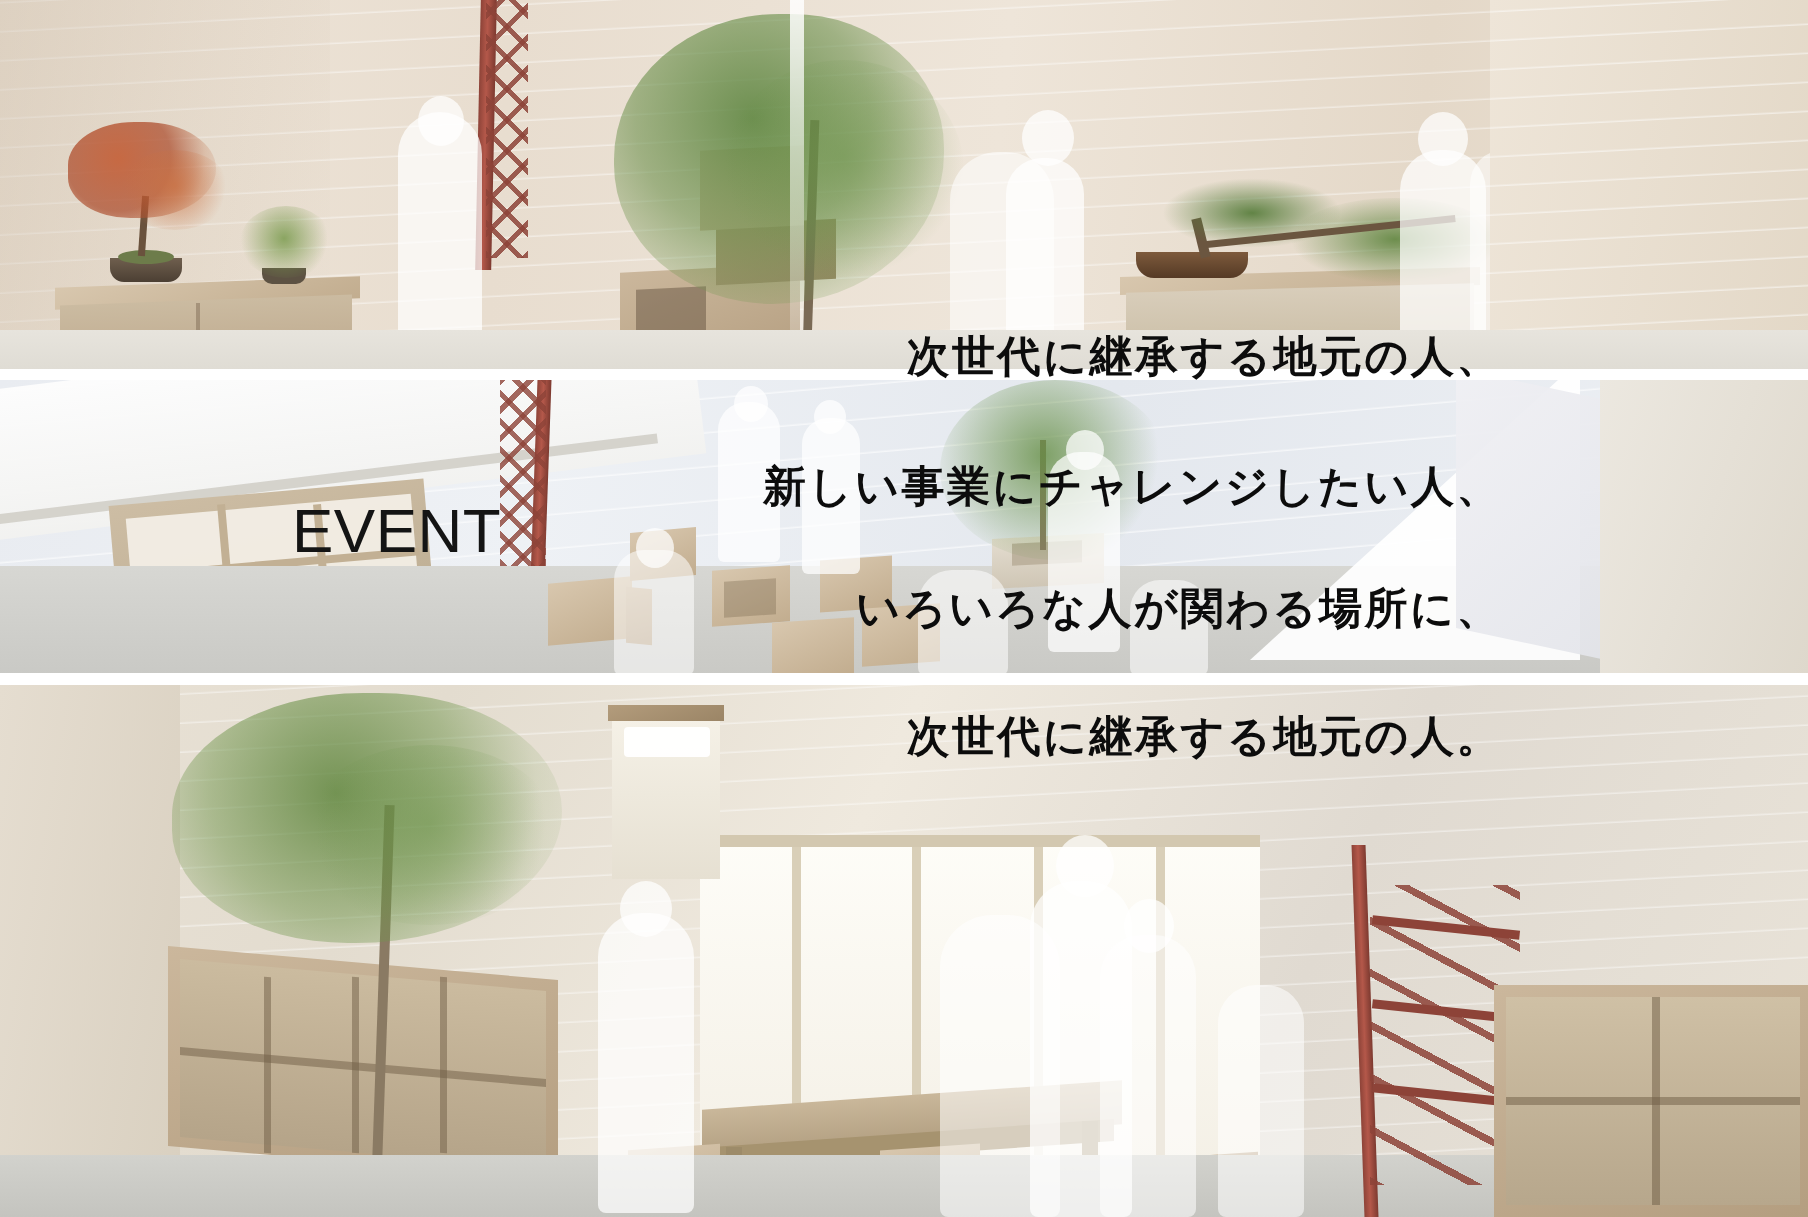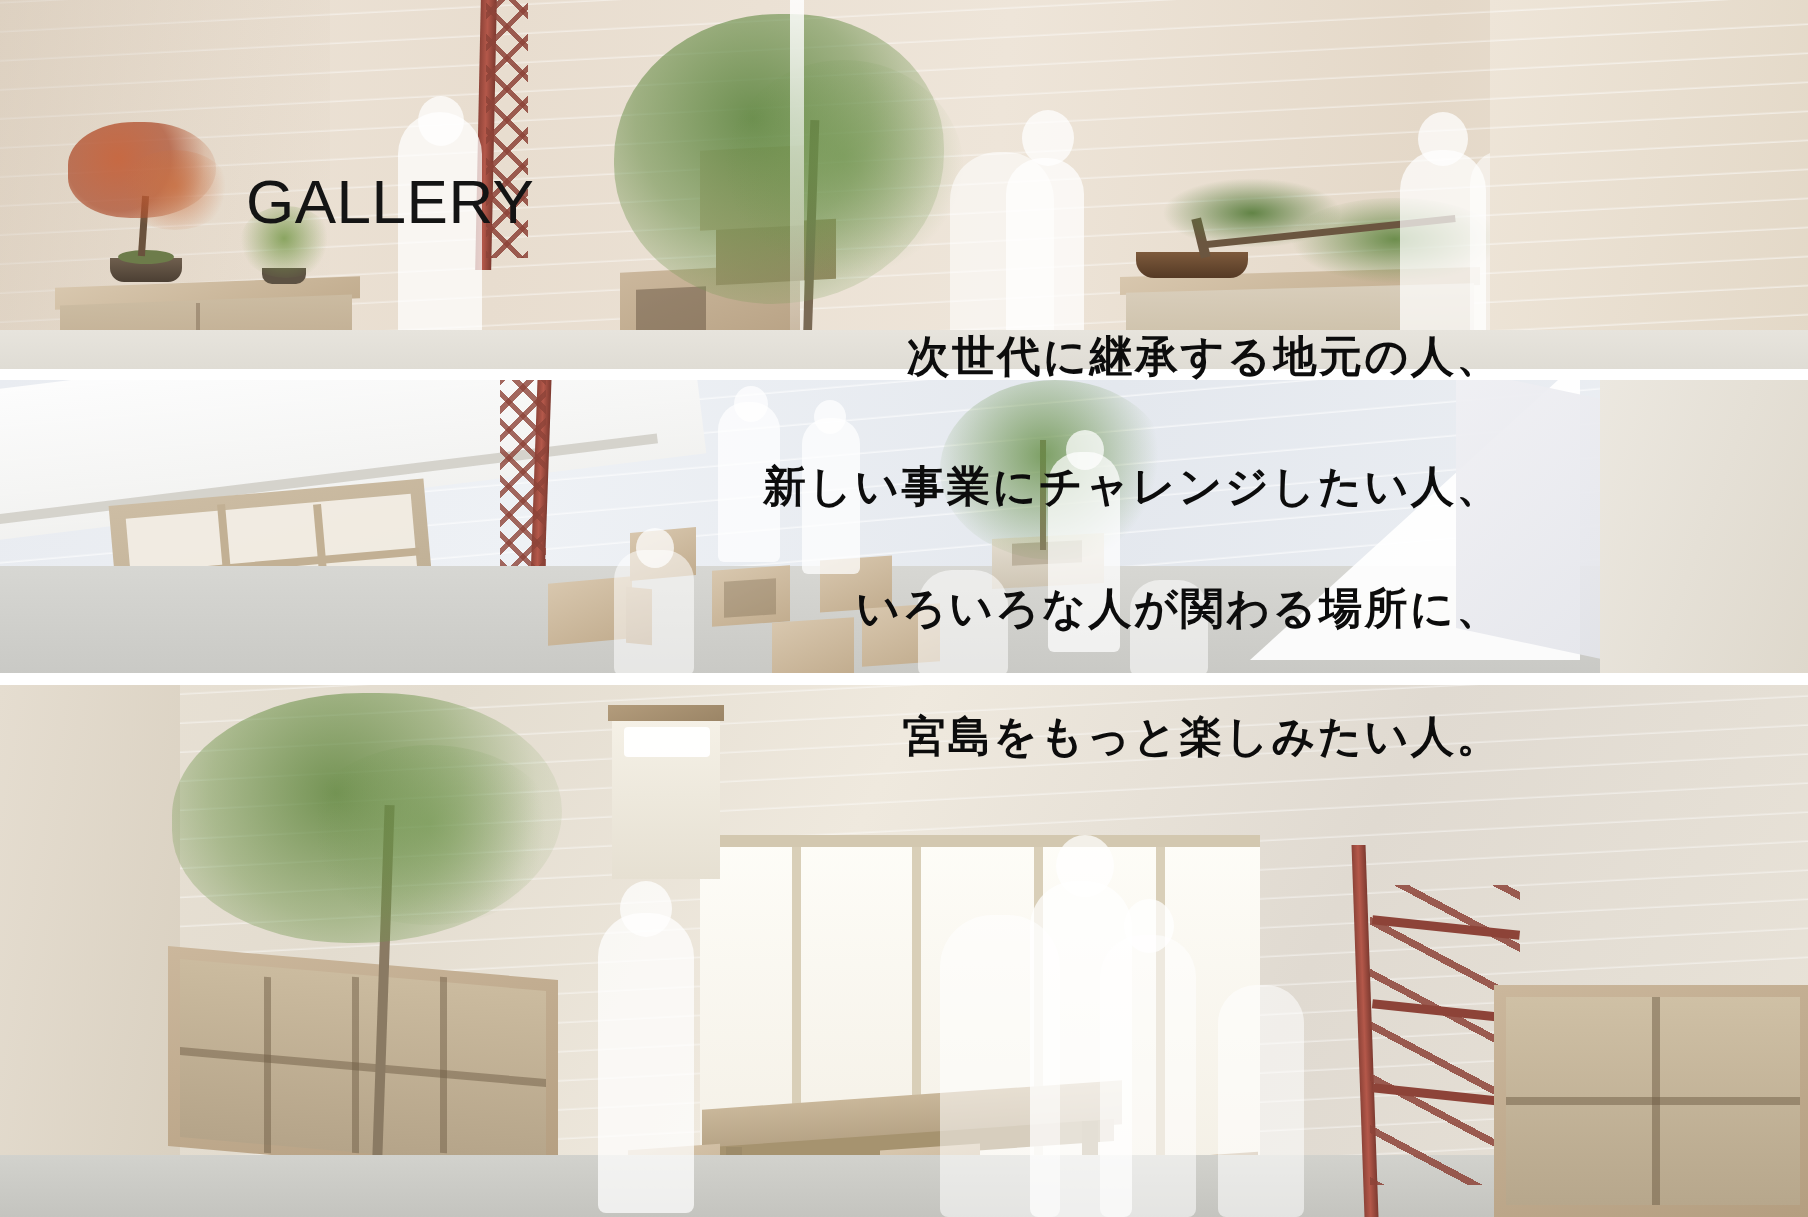--- a/index.html
+++ b/index.html
@@ -295,24 +295,24 @@
       <div class="sh ghost" style="left:620px;top:196px;width:52px;height:56px;border-radius:50%;"></div>
       <div class="sh ghost-soft" style="left:940px;top:230px;width:120px;height:302px;border-radius:52px 52px 8px 8px;"></div>
       <div class="sh ghost" style="left:1056px;top:150px;width:58px;height:62px;border-radius:50%;"></div>
       <div class="sh ghost" style="left:1030px;top:196px;width:102px;height:336px;border-radius:46px 46px 8px 8px;"></div>
       <div class="sh ghost-soft" style="left:1100px;top:250px;width:96px;height:282px;border-radius:42px 42px 8px 8px;"></div>
       <div class="sh ghost" style="left:1124px;top:214px;width:50px;height:54px;border-radius:50%;"></div>
       <div class="sh ghost-soft" style="left:1218px;top:300px;width:86px;height:232px;border-radius:38px 38px 8px 8px;"></div>
     </div>
   </div>
 
-  <div class="ov-label" id="label-gallery">GALLERY</div>
-
+
+  <div class="ov-label" id="label-event">EVENT</div>
 
 
   <div class="jp-block">
     <div class="jp-line" id="jp-0">次世代に継承する地元の人、</div>
     <div class="jp-line" id="jp-1">新しい事業にチャレンジしたい人、</div>
     <div class="jp-line" id="jp-2">いろいろな人が関わる場所に、</div>
-    <div class="jp-line" id="jp-3">宮島をもっと楽しみたい人。</div>
+    <div class="jp-line" id="jp-3">次世代に継承する地元の人。</div>
   </div>
 
 </div>
 
 </body></html>

